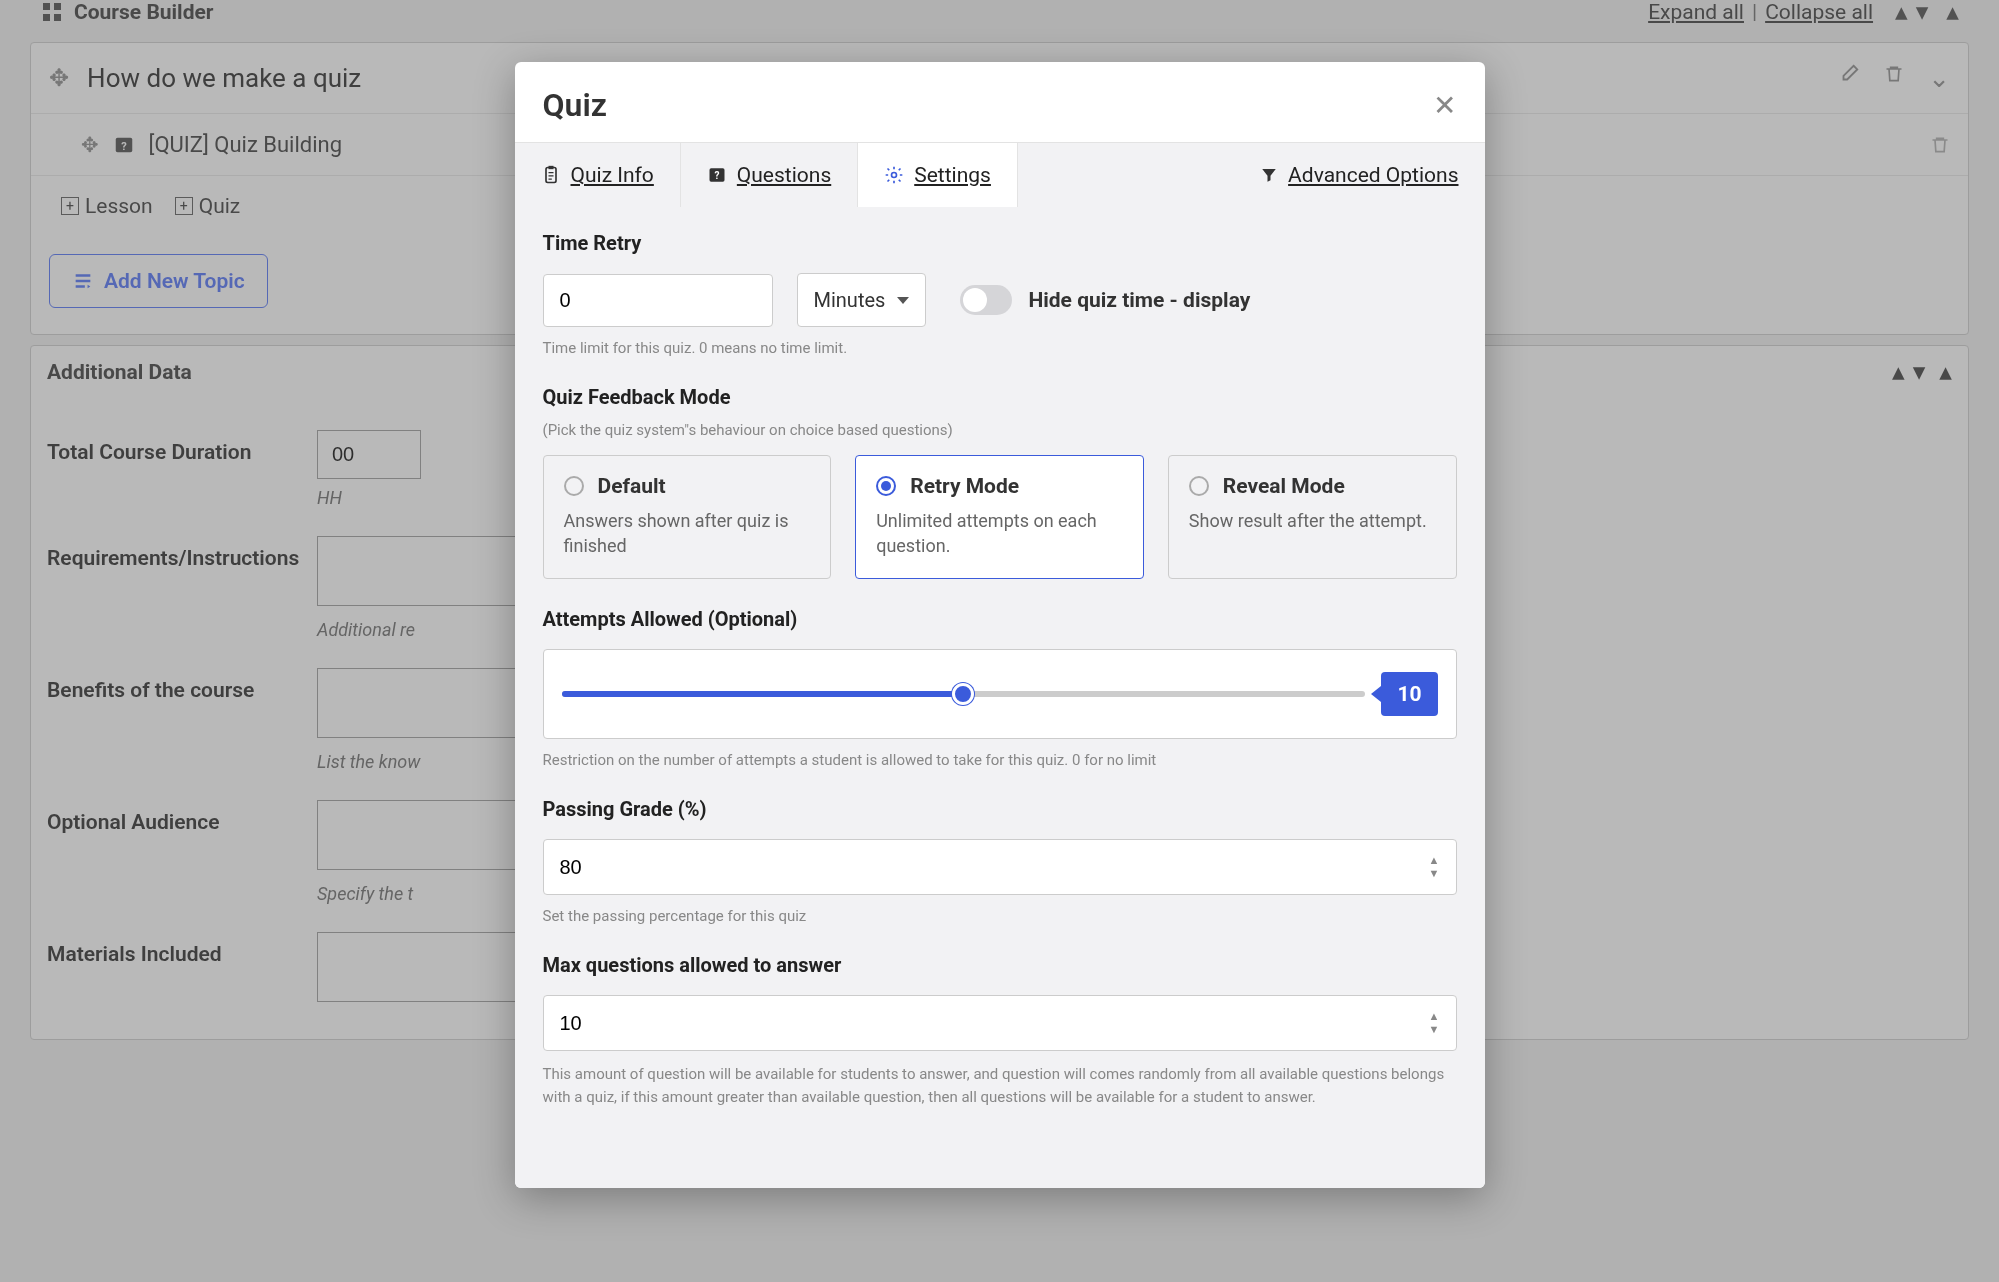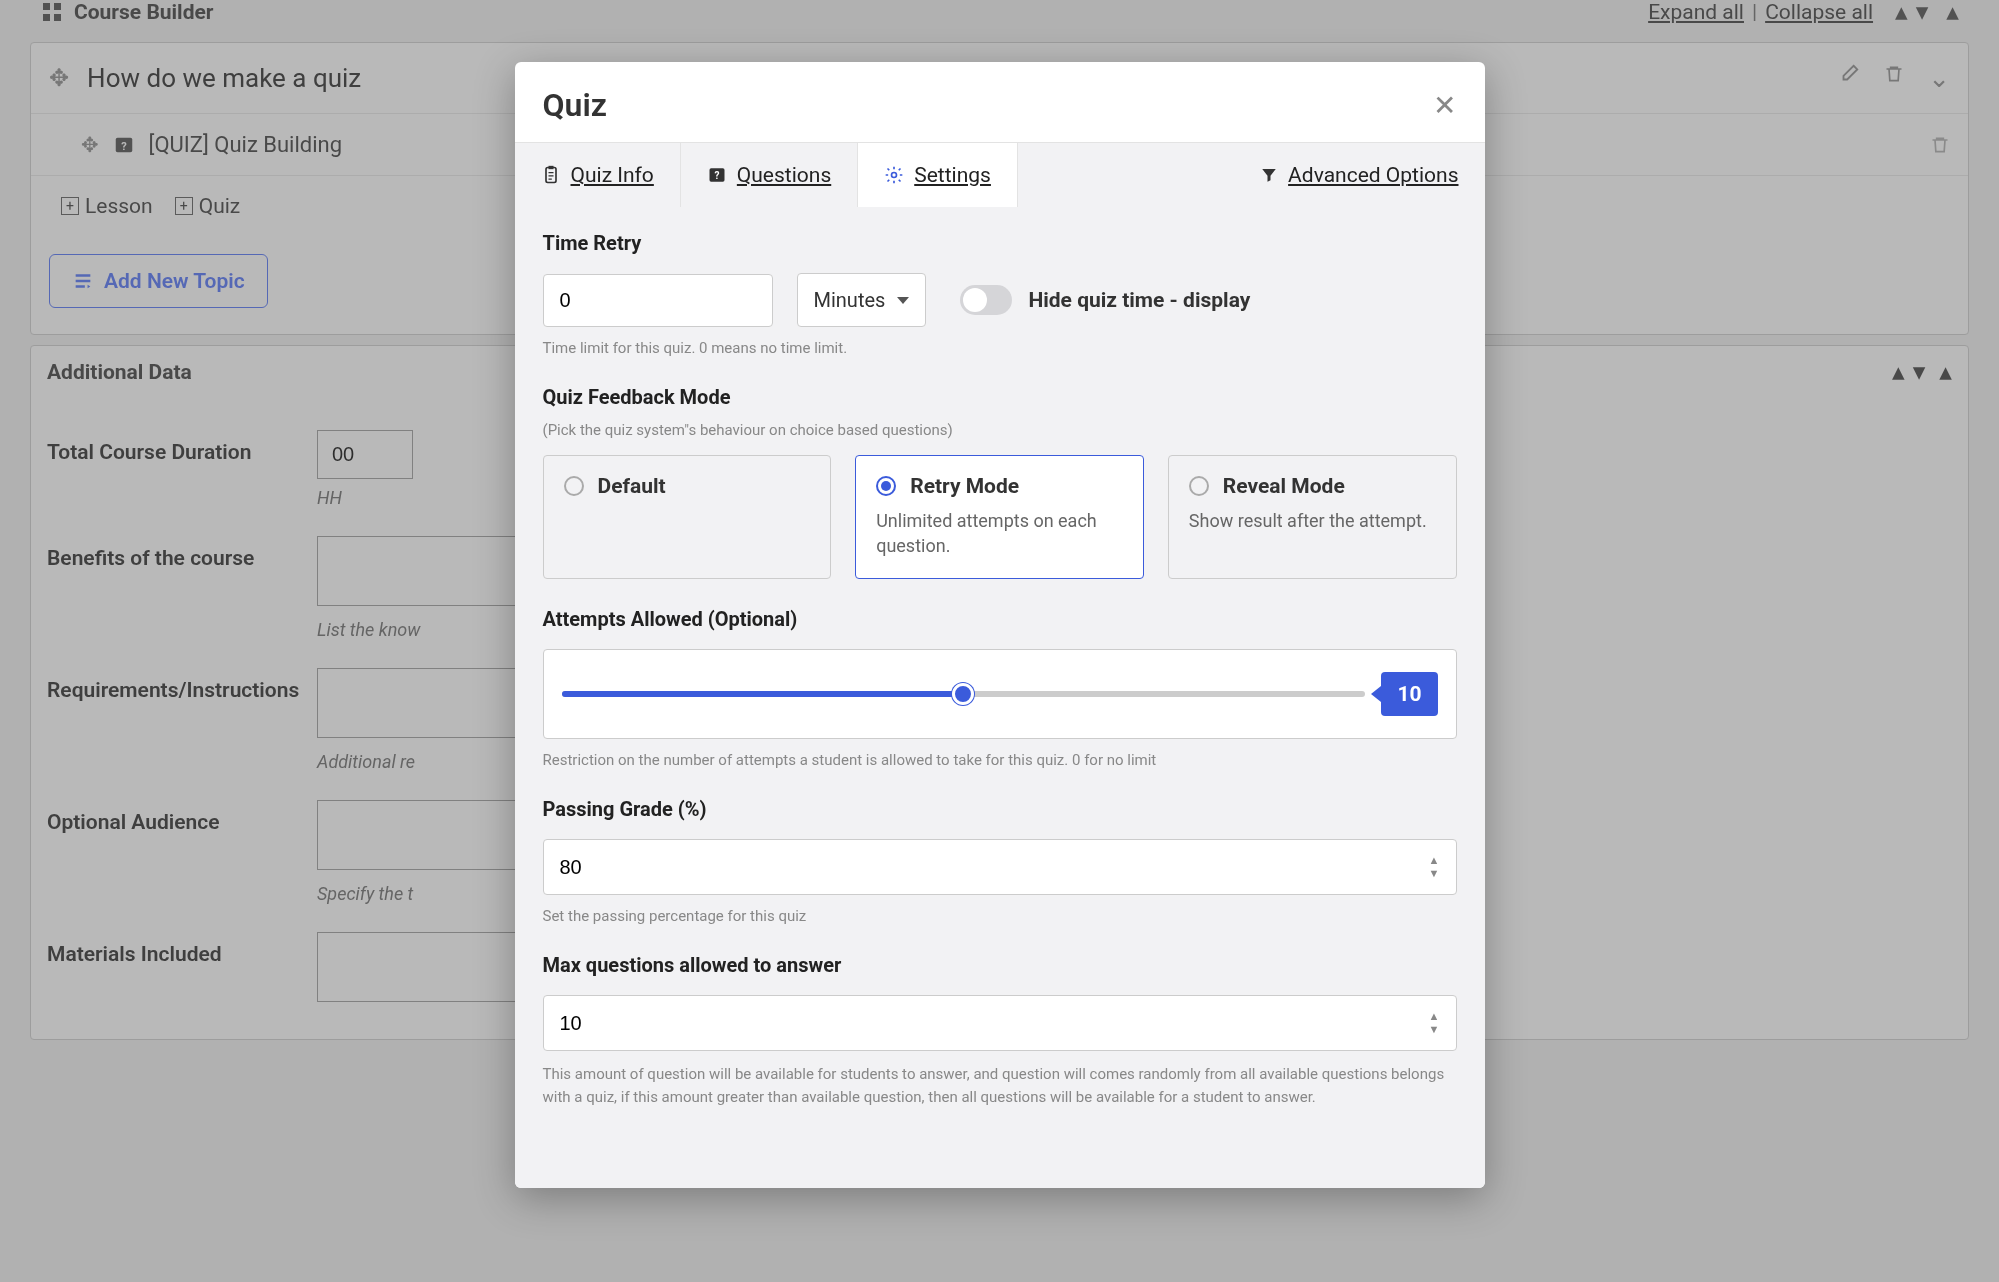--- a/index.html
+++ b/index.html
@@ -353,36 +353,36 @@
       <span>Additional Data</span>
       <span class="spacer"></span>
       <span class="chev" style="margin-right:8px;">▲</span>
       <span class="chev" style="margin-right:14px;">▼</span>
       <span class="chev">▲</span>
     </div>
     <div class="panel-body">
       <div class="form-row">
         <div class="form-label">Total Course Duration</div>
         <div class="form-field">
-          <input class="text-input" style="width: 96px;" value="00">
+          <input class="text-input" style="width: 104px;" value="00">
           <div class="helper">HH</div>
+        </div>
+      </div>
+      <div class="form-row">
+        <div class="form-label">Requirements/Instructions</div>
+        <div class="form-field">
+          <textarea class="textarea" style=""></textarea>
+          <div class="helper">Additional re</div>
         </div>
       </div>
       <div class="form-row">
         <div class="form-label">Benefits of the course</div>
         <div class="form-field">
           <textarea class="textarea" style=""></textarea>
           <div class="helper">List the know</div>
-        </div>
-      </div>
-      <div class="form-row">
-        <div class="form-label">Requirements/Instructions</div>
-        <div class="form-field">
-          <textarea class="textarea" style=""></textarea>
-          <div class="helper">Additional re</div>
         </div>
       </div>
       <div class="form-row">
         <div class="form-label">Optional Audience</div>
         <div class="form-field">
           <textarea class="textarea" style=""></textarea>
           <div class="helper">Specify the t</div>
         </div>
       </div>
       <div class="form-row">
@@ -460,20 +460,21 @@
         <div class="helper2">Time limit for this quiz. 0 means no time limit.</div>
 
         <div class="group-label section-gap">Quiz Feedback Mode</div>
         <div class="helper2" style="margin-top:-6px;margin-bottom:16px;">(Pick the quiz system"s behaviour on choice based questions)</div>
         <div class="radio-row" id="feedback-options">
               <div class="radio-card">
                 <div class="radio-head">
                   <span class="radio-circle"></span>
                   <span class="radio-title">Default</span>
                 </div>
+                <div class="radio-desc">Answers shown after quiz is finished</div>
               </div>
               <div class="radio-card selected">
                 <div class="radio-head">
                   <span class="radio-circle"></span>
                   <span class="radio-title">Retry Mode</span>
                 </div>
                 <div class="radio-desc">Unlimited attempts on each question.</div>
               </div>
               <div class="radio-card">
                 <div class="radio-head">

